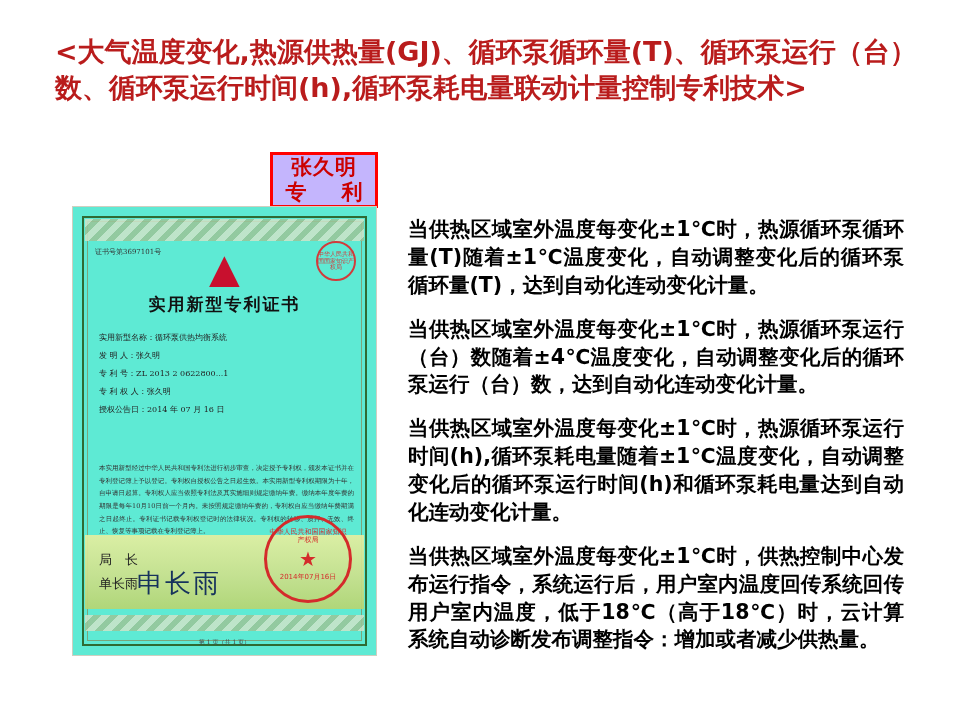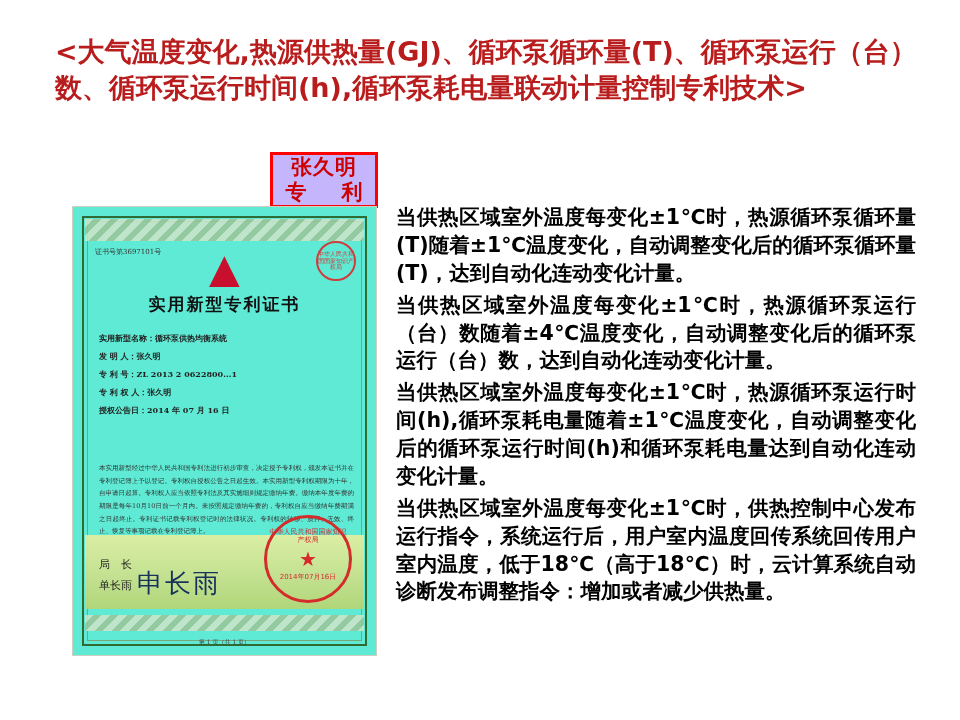--- a/index.html
+++ b/index.html
@@ -167,41 +167,40 @@
     top: 122px;
     right: 22px;
     font-size: 8px;
     line-height: 2.25;
     color: #222;
     font-family: "DejaVu Serif", "Liberation Serif", serif;
   }
   .cert-fields div {
     white-space: nowrap;
     overflow: hidden;
-    font-weight: bold;
   }
   .cert-body {
     position: absolute;
     left: 26px;
     right: 22px;
     top: 255px;
     font-size: 6.5px;
     line-height: 1.95;
     color: #333;
     text-align: justify;
     font-family: "DejaVu Serif", "Liberation Serif", serif;
   }
   .cert-sign {
     position: absolute;
     left: 26px;
     bottom: 58px;
-    font-size: 11px;
+    font-size: 13px;
     line-height: 1.9;
     color: #222;
-    font-family: Liberation Mono, monospace;
+    font-family: Liberation Serif, serif;
   }
   .cert-handwriting {
     position: absolute;
     left: 64px;
     bottom: 54px;
     font-size: 26px;
     color: #16325c;
     font-family: "DejaVu Serif", "Liberation Serif", serif;
     letter-spacing: 2px;
   }
@@ -246,21 +245,21 @@
     left: 392px;
     top: 200px;
     width: 528px;
     font-size: 20.5px;
     font-weight: bold;
     line-height: 1.36;
     color: #000000;
     text-align: justify;
   }
   .body-text p {
-    margin: 4px;
+    margin: 16px;
   }
 </style>
 </head>
 <body>
 
 <div class="slide">
 
   <div class="title">&lt;大气温度变化,热源供热量(GJ)、循环泵循环量(T)、循环泵运行（台）数、循环泵运行时间(h),循环泵耗电量联动计量控制专利技术&gt;</div>
 
   <div class="stamp-box">

